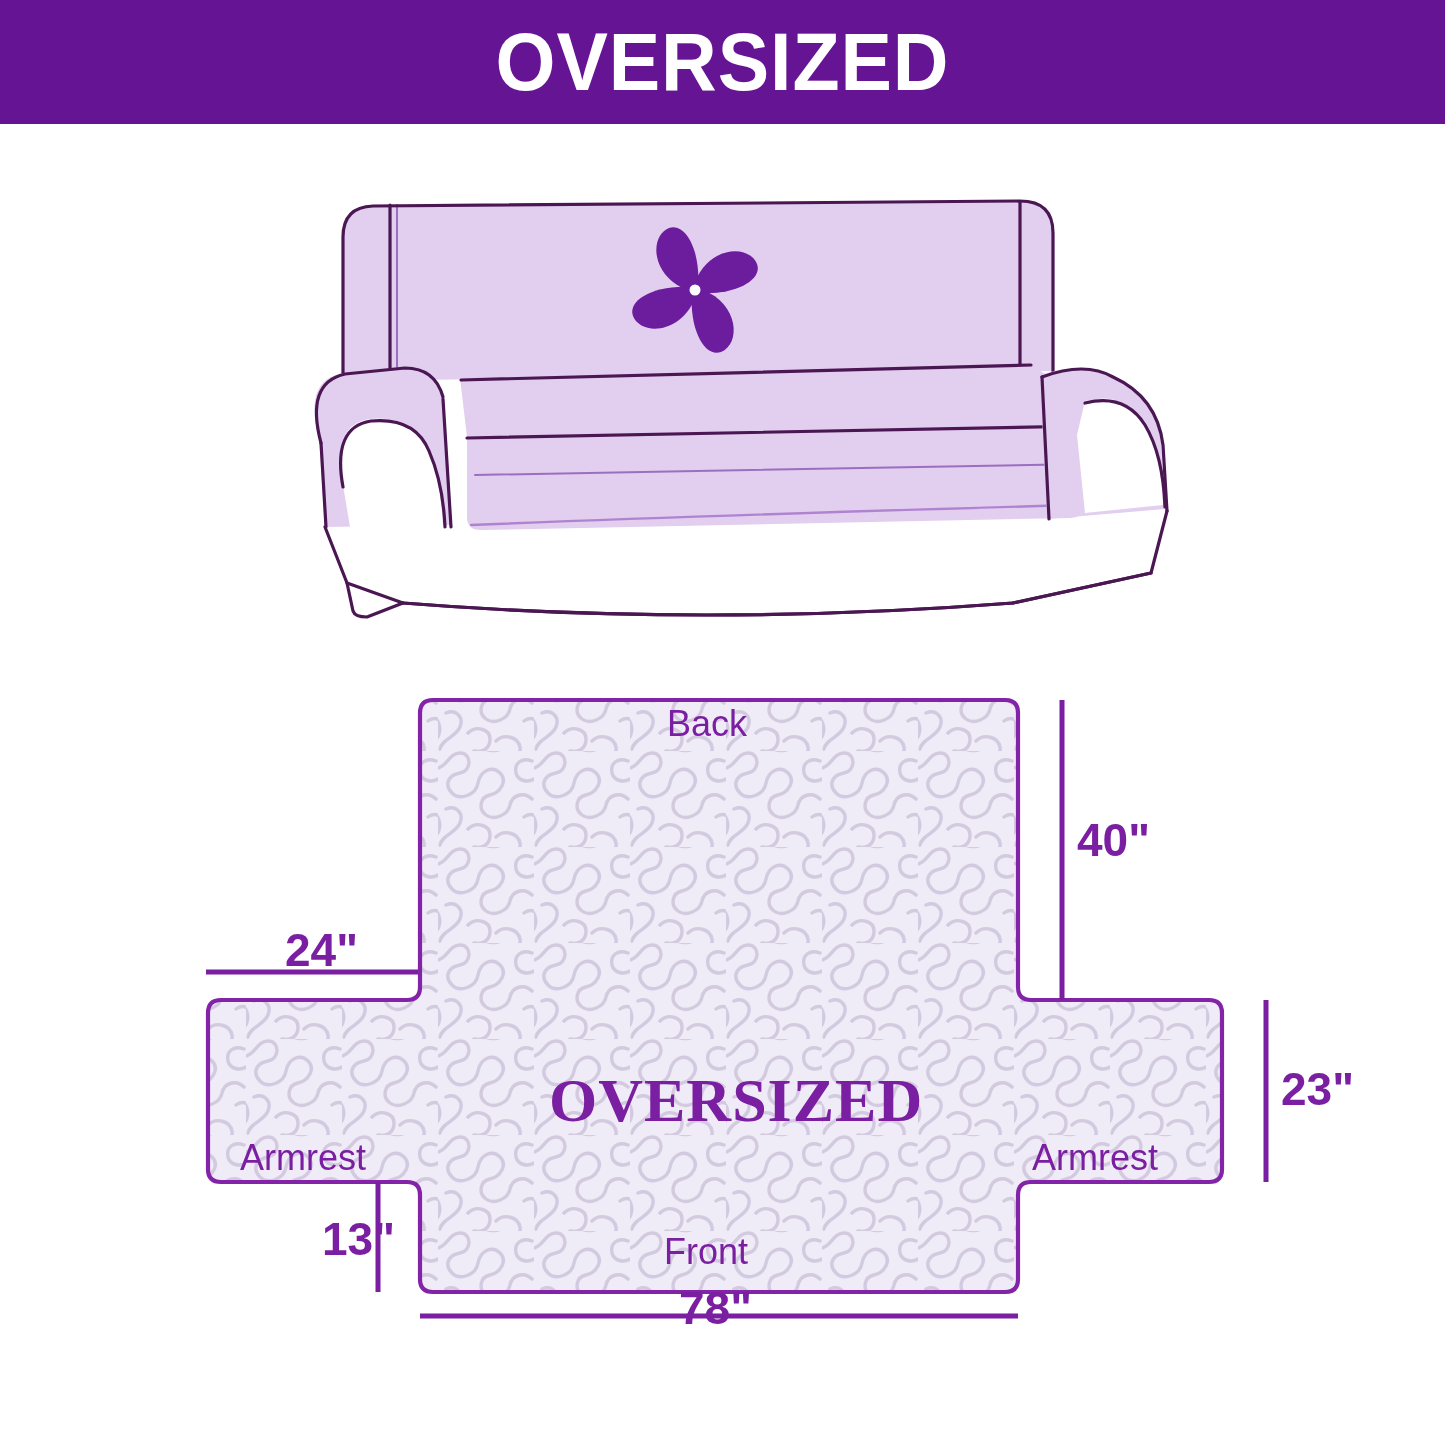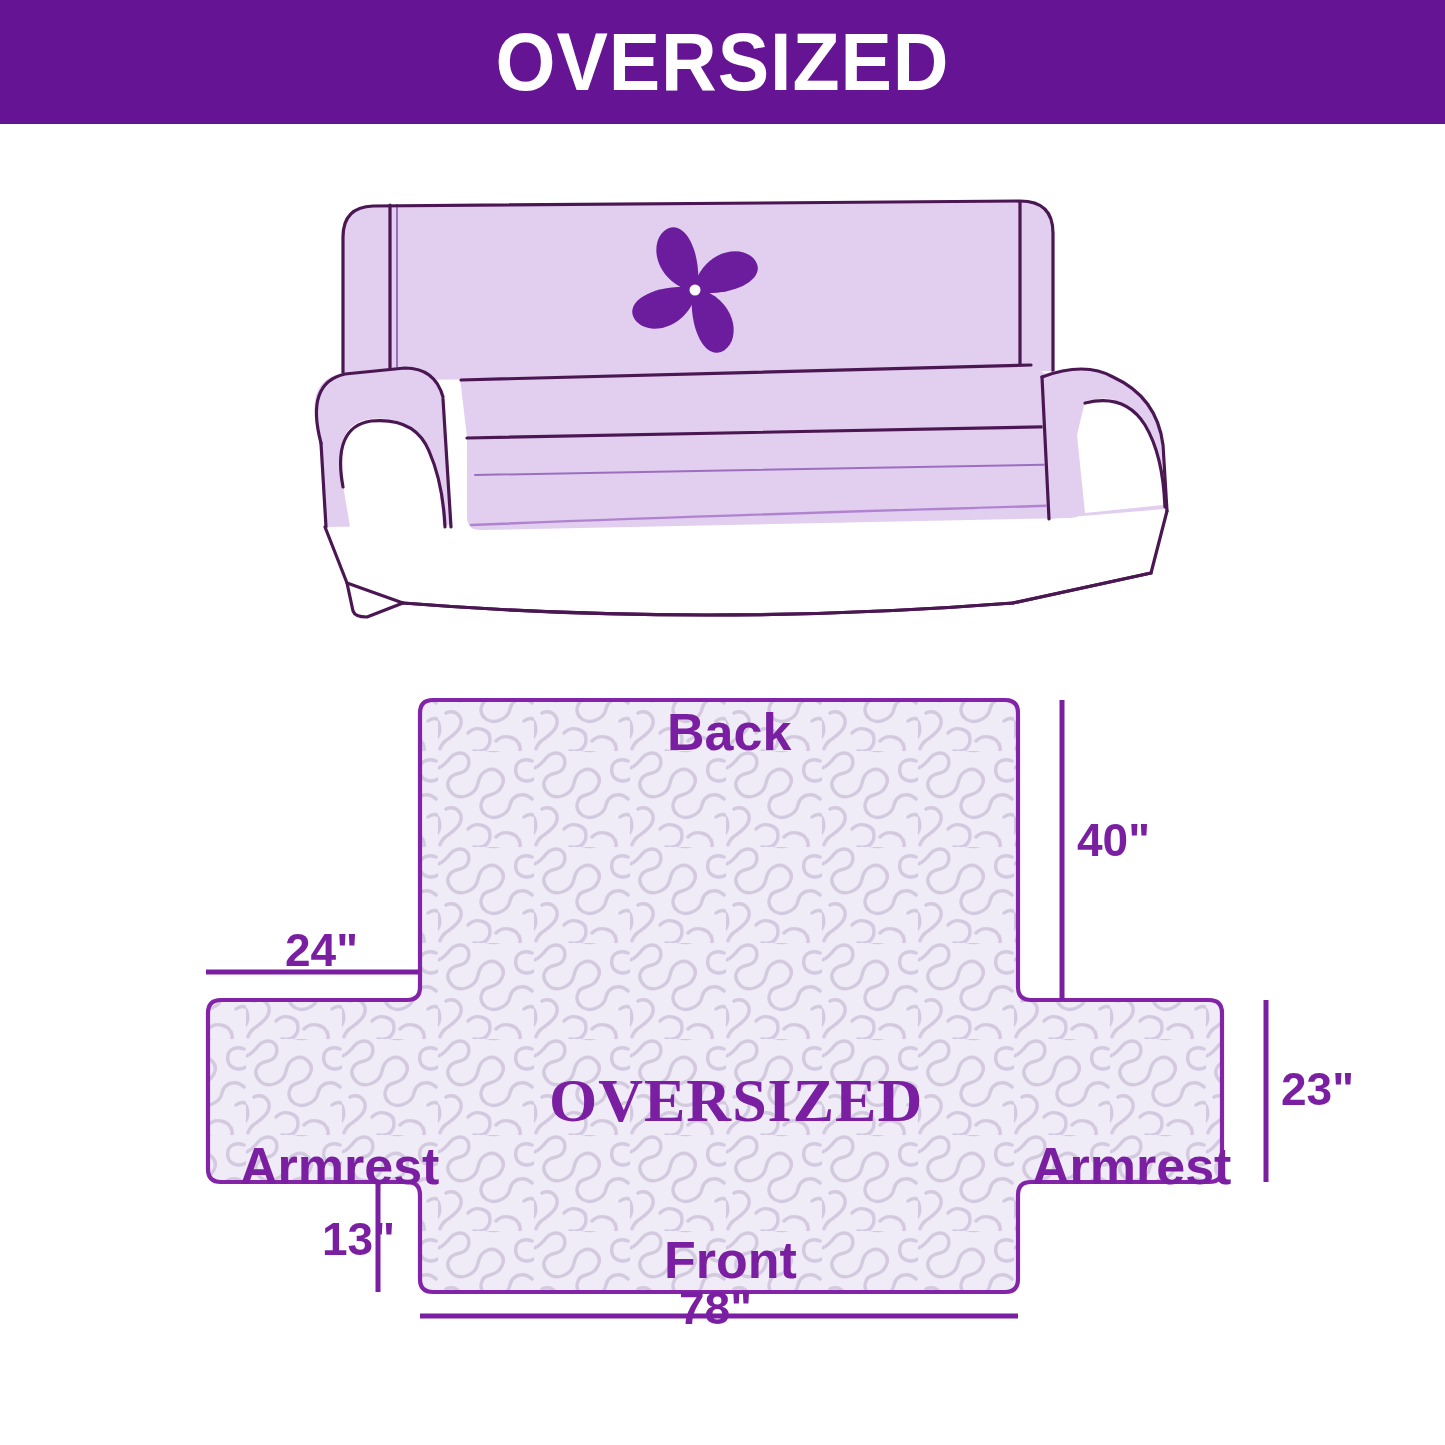--- a/index.html
+++ b/index.html
@@ -48,22 +48,22 @@
     font-family: "Liberation Sans", sans-serif;
     font-weight: 700;
     font-size: 46px;
     line-height: 1;
     white-space: nowrap;
   }
   .panel-label {
     position: absolute;
     color: #7B1FA2;
     font-family: "Liberation Sans", sans-serif;
-    font-weight: 700;
-    font-size: 52px;
+    font-weight: 400;
+    font-size: 36px;
     line-height: 1;
     white-space: nowrap;
   }
   #center-label {
     position: absolute;
     color: #7B1FA2;
     font-family: "Liberation Serif", serif;
     font-weight: 700;
     font-size: 62px;
     line-height: 1;

